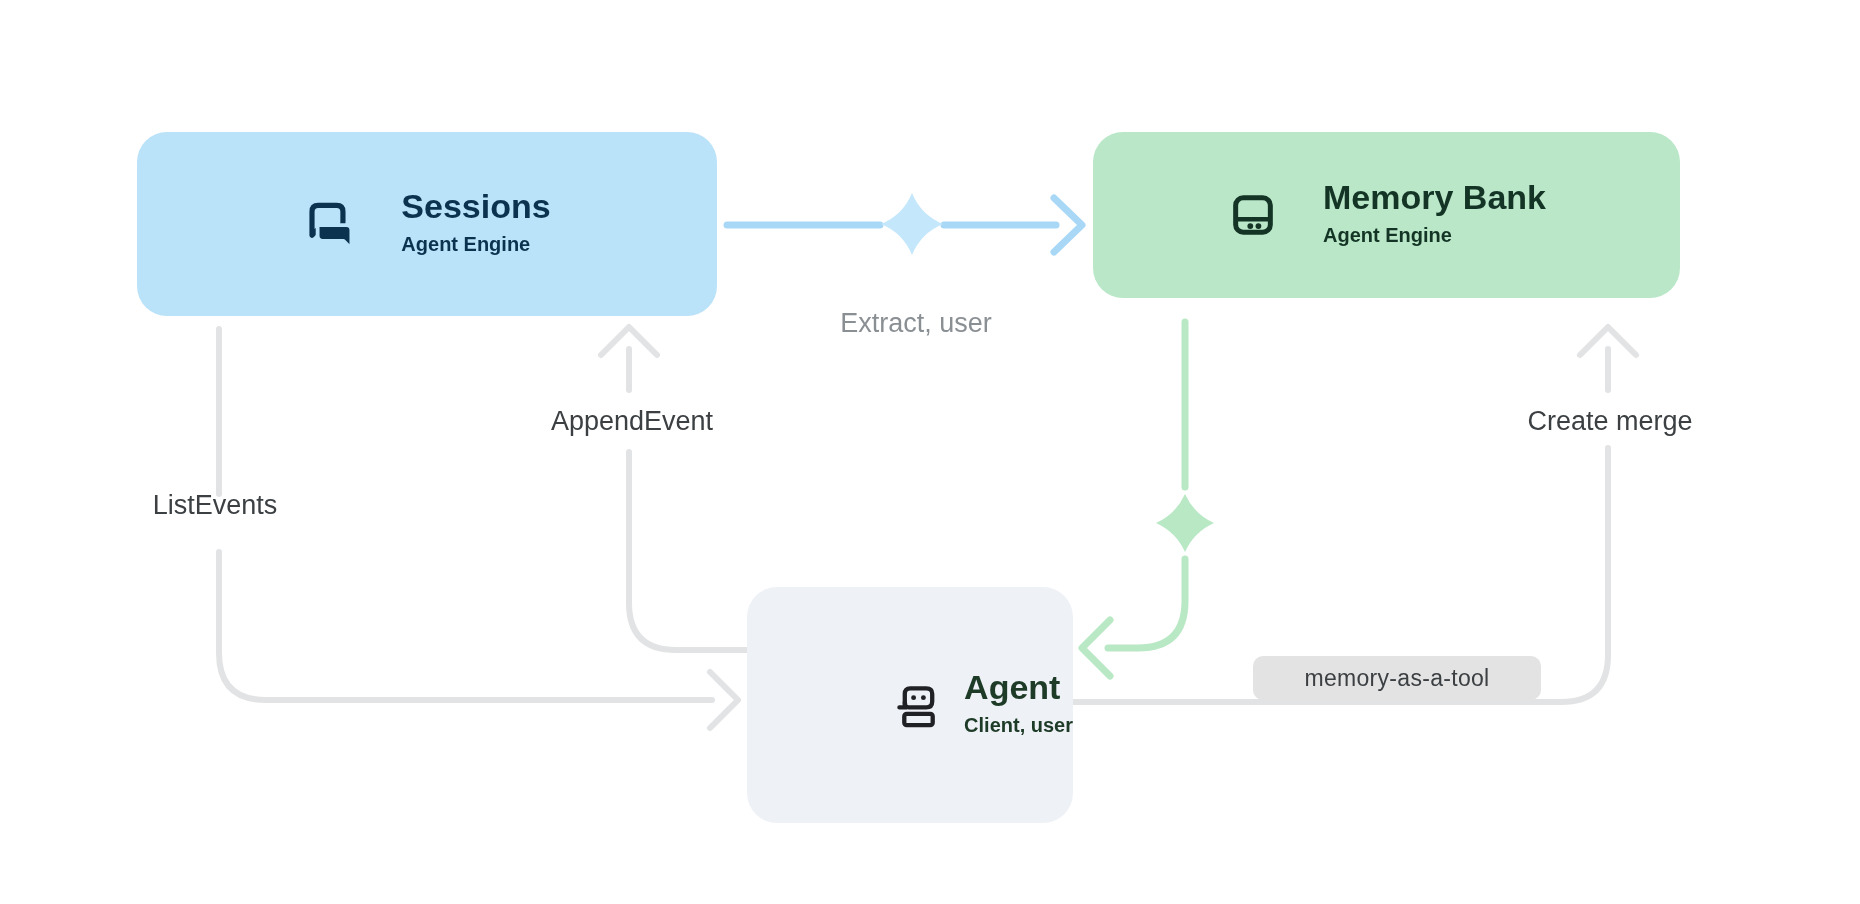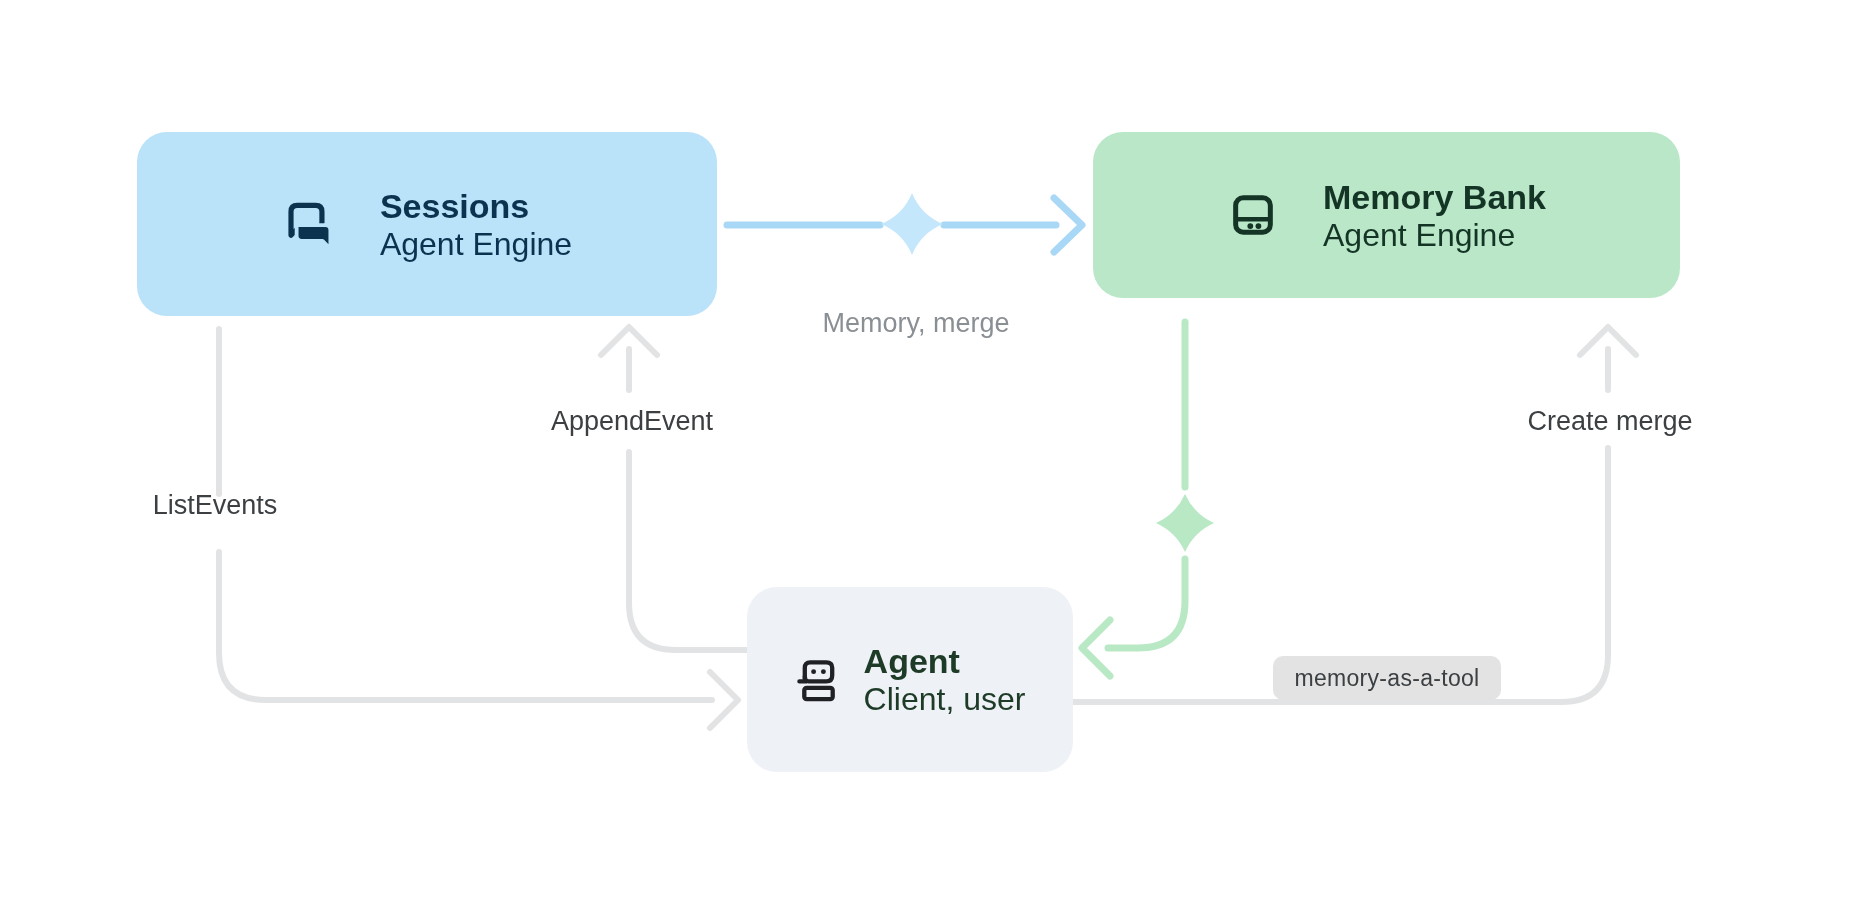--- a/index.html
+++ b/index.html
@@ -13,34 +13,34 @@
   .wire-green{stroke:var(--green-arrow);stroke-width:7;}
   .wire-gray{stroke:var(--gray-arrow);stroke-width:6;}
   .spark-blue{fill:var(--blue-spark);}
   .spark-green{fill:var(--green-arrow);}
 
   .node{
     position:absolute;border-radius:30px;display:flex;align-items:center;justify-content:center;gap:44px;
   }
   .node-sessions{left:137px;top:132px;width:580px;height:184px;background:var(--sessions-fill);color:var(--sessions-text);}
   .node-memory{left:1093px;top:132px;width:587px;height:166px;background:var(--memory-fill);color:var(--memory-text);}
-  .node-agent{left:747px;top:587px;width:326px;height:185px;background:var(--agent-fill);color:var(--agent-text);gap:22px;}
+  .node-agent{left:747px;top:587px;width:326px;height:236px;background:var(--agent-fill);color:var(--agent-text);gap:22px;justify-content:flex-end;}
   .node-title{font-size:34px;font-weight:600;line-height:40px;}
-  .node-sub{font-size:32px;font-weight:400;line-height:37px;}
+  .node-sub{font-size:20px;font-weight:700;line-height:37px;}
   .node svg{flex:0 0 auto;}
 
   .edge-label{position:absolute;transform:translate(-50%,-50%);white-space:nowrap;
     font-size:27px;font-weight:500;color:var(--label-dark);}
   .edge-label.bold{font-weight:600;font-size:29px;color:var(--label-darker);}
   .edge-label.muted{font-weight:400;color:var(--label-gray);}
 
   .badge{
-    position:absolute;left:1253px;top:656px;width:228px;height:44px;border-radius:10px;
+    position:absolute;left:1253px;top:656px;width:288px;height:44px;border-radius:10px;
     background:var(--badge-bg);color:var(--label-dark);display:flex;align-items:center;justify-content:center;
-    font-size:23px;font-weight:400;letter-spacing:.3px;margin-left:20px;
+    font-size:23px;font-weight:400;letter-spacing:.3px;
   }
 </style>
 </head>
 <body>
 
 <div class="canvas">
 
   <svg class="wires" viewBox="0 0 1860 904">
 
     <g>
@@ -107,21 +107,21 @@
       <circle cx="19" cy="16" r="2.5" fill="currentColor"></circle>
       <circle cx="29" cy="16" r="2.5" fill="currentColor"></circle>
       <rect x="9.5" y="32.5" width="29" height="11.5" rx="2.5" fill="none" stroke="currentColor" stroke-width="4.4"></rect>
     </svg>
     <div class="node-text">
       <div class="node-title">Agent</div>
       <div class="node-sub">Client, user</div>
     </div>
   </div>
 
-  <div class="edge-label muted" style="left:916px;top:323px;">Memory, merge</div>
+  <div class="edge-label muted" style="left:916px;top:323px;">Extract, user</div>
   <div class="edge-label" style="left:632px;top:421px;">AppendEvent</div>
   <div class="edge-label" style="left:215px;top:505px;">ListEvents</div>
   <div class="edge-label" style="left:1610px;top:421px;">Create merge</div>
 
   <div class="badge">
     <span>memory-as-a-tool</span>
   </div>
 
 </div>
 

